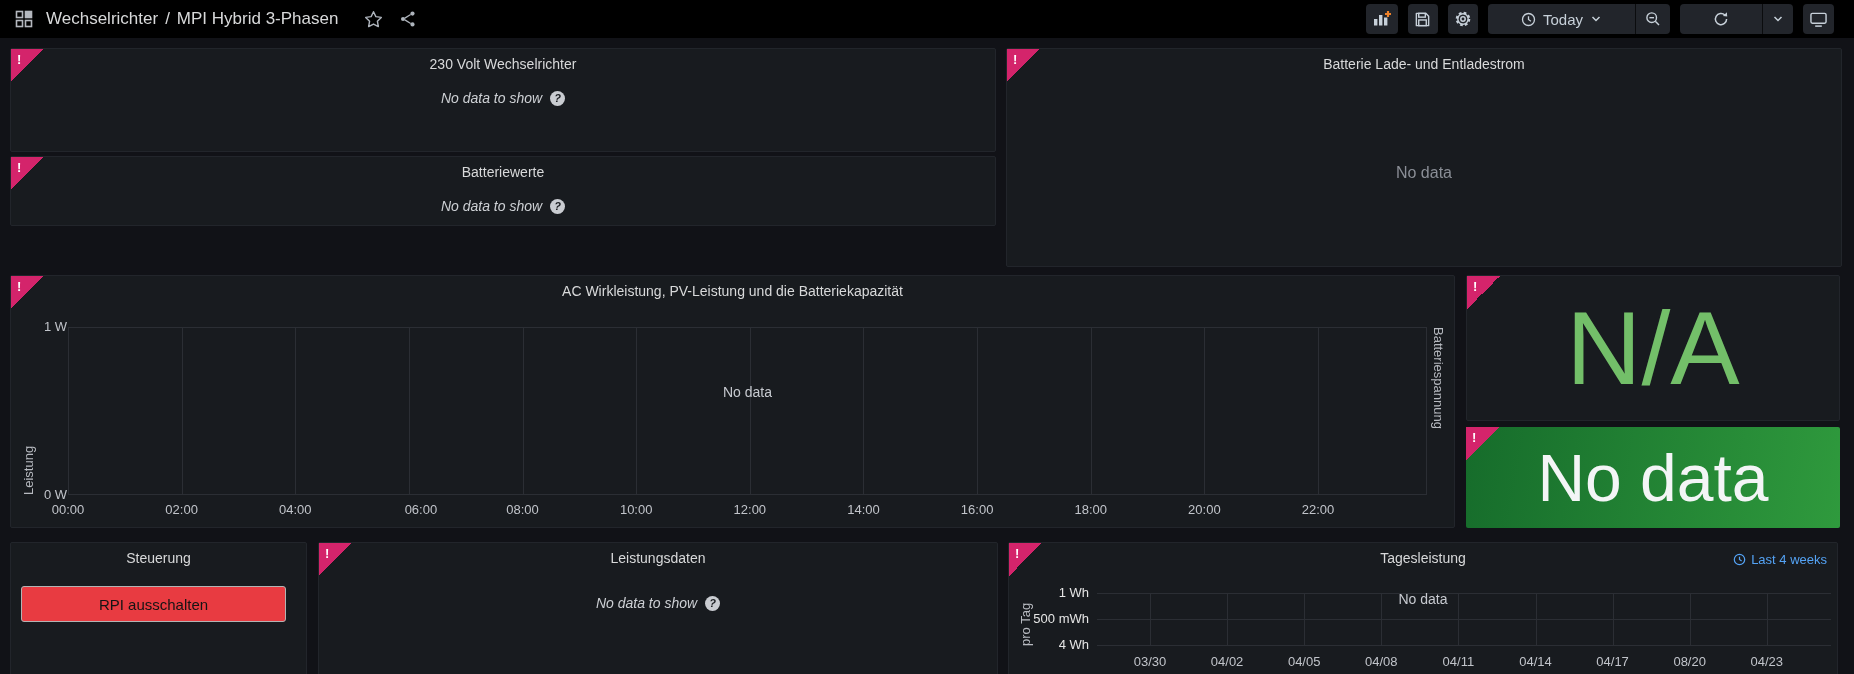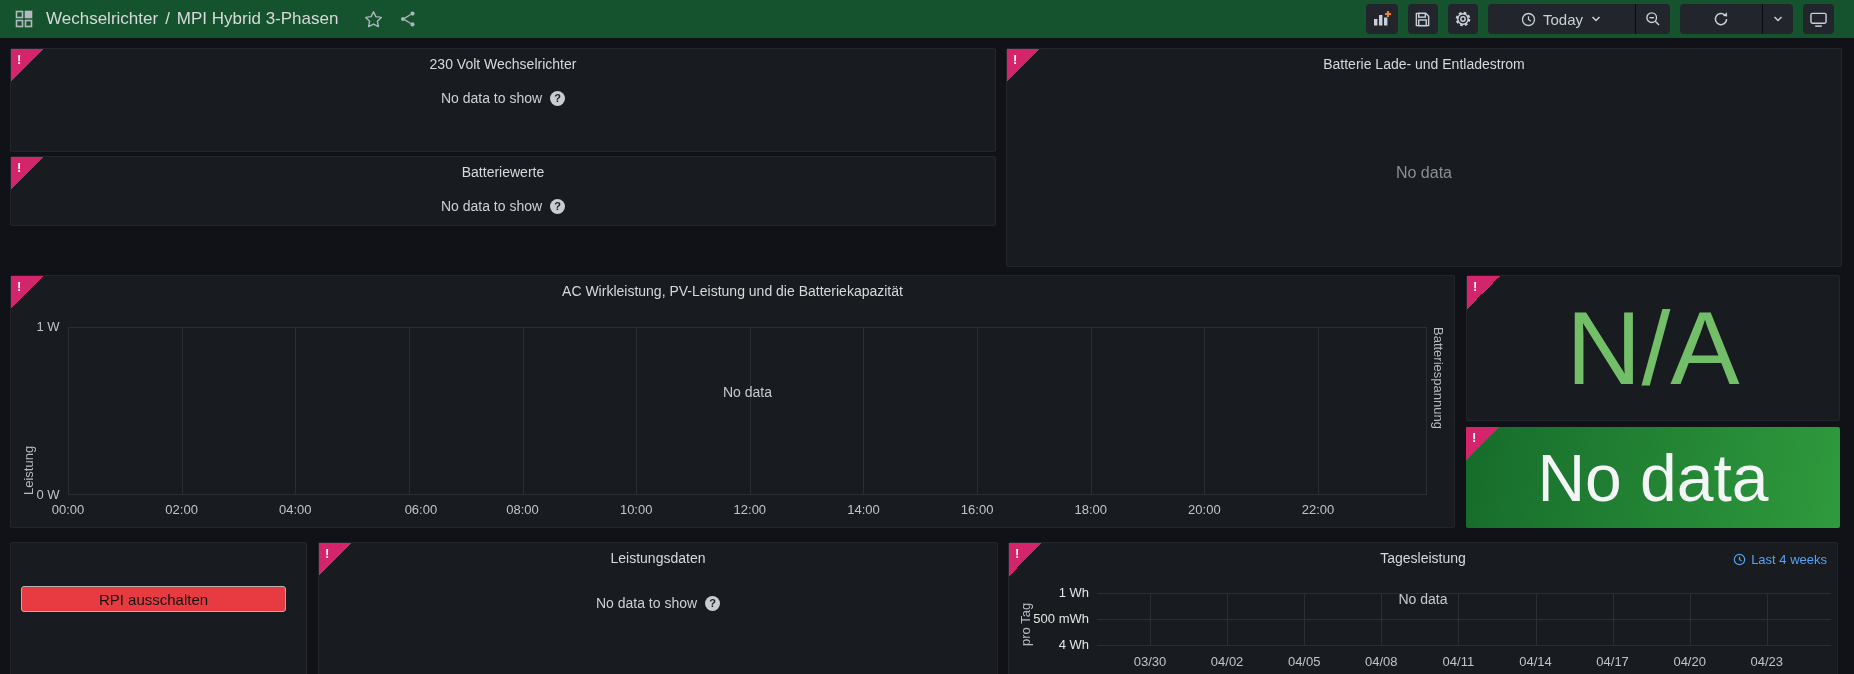--- a/index.html
+++ b/index.html
@@ -1,20 +1,20 @@
 <!DOCTYPE html>
 <html style="--accent_error: #d4246b; --green: #73bf69; --stat_bg_from: #166c2b; --stat_bg_to: #2f9a3d; --button_red: #e83b41; --button_orange: #ff780a; --link_blue: #54a3f5; --grid: #2b2e34;"><head>
 <meta charset="utf-8">
 <style>
   html,body{margin:0;padding:0;background:#111217;}
   body{width:1854px;height:674px;position:relative;overflow:hidden;
        font-family:"Liberation Sans",sans-serif;color:#ccccdc;}
 
   
-  .header{position:absolute;left:0;top:0;width:1854px;height:38px;background:#14532d;
+  .header{position:absolute;left:0;top:0;width:1854px;height:38px;background:#000000;
           display:flex;align-items:center;padding:0 20px 0 14px;box-sizing:border-box;}
   .hdr-left{display:flex;align-items:center;gap:12px;}
   .hdr-title{font-size:17px;color:#d8d9da;display:flex;gap:7px;white-space:nowrap;}
   .hdr-icons{display:flex;align-items:center;gap:16px;margin-left:14px;color:#aeb4bc;}
   .hdr-right{margin-left:auto;display:flex;align-items:center;gap:10px;}
   .tbtn{height:30px;min-width:30px;background:#22252b;border-radius:4px;color:#c7d0d9;
         display:flex;align-items:center;justify-content:center;padding:0 6px;box-sizing:border-box;}
   .tgroup{display:flex;align-items:stretch;background:#22252b;border-radius:4px;color:#c7d0d9;height:30px;}
   .tseg{display:flex;align-items:center;padding:0 9px;gap:7px;margin-left:24px;}
   .tseg + .tseg{border-left:1px solid #0b0c0e;}
@@ -22,49 +22,49 @@
   svg.ic{display:block;}
 
   
   .panel{position:absolute;background:#181b1f;border:1px solid #22252b;border-radius:2px;box-sizing:border-box;}
   .panel-title{height:30px;display:flex;align-items:center;justify-content:center;
                font-size:14px;font-weight:500;color:#d8d9da;}
   .err-corner{position:absolute;top:0;left:0;width:33px;height:33px;z-index:3;
               background:linear-gradient(135deg,var(--accent_error) 50%,transparent 50%);}
   .err-mark{position:absolute;top:3px;left:6px;color:#fff;font-size:13px;font-weight:700;}
   .nodata-row{display:flex;align-items:center;justify-content:center;gap:8px;
-              font-size:14px;color:#cdd0d4;margin-top:11px;}
+              font-size:14px;color:#cdd0d4;margin-top:11px;font-style:italic;}
   .qmark{width:15px;height:15px;border-radius:50%;background:#c9ccd1;color:#181b1f;
          font-size:11px;font-weight:700;display:inline-flex;align-items:center;justify-content:center;}
   .center-area{position:absolute;left:0;right:0;top:30px;bottom:0;display:flex;
                align-items:center;justify-content:center;}
   .nodata-dim{font-size:16px;color:#8a8e96;}
 
   
   .plotbox-d{position:absolute;left:57px;top:51px;width:1359px;height:168px;
              border:1px solid var(--grid);box-sizing:border-box;}
   .vline-d{position:absolute;top:51px;height:168px;width:1px;background:var(--grid);}
-  .ytick-d{position:absolute;left:12px;width:50px;text-align:center;font-size:13px;color:#c1c4ca;line-height:14px;}
+  .ytick-d{position:absolute;left:6px;width:50px;text-align:right;font-size:13px;color:#c1c4ca;line-height:14px;}
   .xtick-d{position:absolute;top:227px;transform:translateX(-50%);font-size:13px;color:#c1c4ca;line-height:14px;}
   .ylab-left{position:absolute;left:10px;top:51px;height:168px;display:flex;align-items:center;
              writing-mode:vertical-rl;transform:rotate(180deg);font-size:13px;color:#b7bac0;}
   .ylab-right{position:absolute;left:1420px;top:51px;height:168px;display:flex;align-items:center;
               writing-mode:vertical-rl;font-size:13px;color:#b7bac0;}
   .nodata-plot-d{position:absolute;left:57px;width:1359px;top:108px;text-align:center;
                  font-size:14px;color:#c7cad0;}
 
   
   .stat-na{width:100%;height:100%;display:flex;align-items:center;justify-content:center;
            font-size:104px;font-weight:500;color:var(--green);}
   .panel-green{background:linear-gradient(100deg,var(--stat_bg_from),var(--stat_bg_to));border:none;}
   .stat-nodata{width:100%;height:100%;display:flex;align-items:center;justify-content:center;
                font-size:66px;font-weight:500;color:#f3f5f6;}
 
   
-  .ctl-btn{position:absolute;left:10px;width:265px;height:26px;border:1px solid #b3b3b3;border-radius:3px;
+  .ctl-btn{position:absolute;left:10px;width:265px;height:36px;border:1px solid #b3b3b3;border-radius:3px;
            display:flex;align-items:center;justify-content:center;font-size:15px;color:#141414;
            font-family:"Liberation Sans",sans-serif;cursor:pointer;box-sizing:border-box;}
   .btn-red{top:43px;background:var(--button_red);}
   .btn-orange{top:74px;background:var(--button_orange);}
 
   
   .panel-link{position:absolute;right:10px;top:9px;display:flex;align-items:center;gap:5px;
               font-size:13px;color:var(--link_blue);}
   .hline-i{position:absolute;left:88px;width:734px;height:1px;background:var(--grid);}
   .vline-i{position:absolute;top:50px;height:53px;width:1px;background:var(--grid);}
@@ -256,20 +256,21 @@
 </div>
 
 <div class="panel panel-green" style="left:1466px;top:427px;width:374px;height:101px">
   <div class="err-corner">
     <span class="err-mark">!</span>
   </div>
   <div class="stat-nodata">No data</div>
 </div>
 
 <div class="panel" style="left:10px;top:542px;width:297px;height:140px">
+  <div class="panel-title">Steuerung</div>
   <button class="ctl-btn btn-red">RPI ausschalten</button>
 </div>
 
 <div class="panel" style="left:318px;top:542px;width:680px;height:140px">
   <div class="err-corner">
     <span class="err-mark">!</span>
   </div>
   <div class="panel-title">Leistungsdaten</div>
   <div class="nodata-row" style="margin-top:22px">
     <span>No data to show</span>
@@ -312,18 +313,18 @@
       <span class="ytick-i" style="top: 95px;">4 Wh</span>
     </div>
   <div>
       <span class="xtick-i" style="left: 141px; text-align: right;">03/30</span>
       <span class="xtick-i" style="left: 218.1px;">04/02</span>
       <span class="xtick-i" style="left: 295.2px;">04/05</span>
       <span class="xtick-i" style="left: 372.3px;">04/08</span>
       <span class="xtick-i" style="left: 449.4px;">04/11</span>
       <span class="xtick-i" style="left: 526.5px;">04/14</span>
       <span class="xtick-i" style="left: 603.6px;">04/17</span>
-      <span class="xtick-i" style="left: 680.7px;">04/20</span>
+      <span class="xtick-i" style="left: 680.7px;">08/20</span>
       <span class="xtick-i" style="left: 757.8px;">04/23</span>
     </div>
   <div class="ylab-i">pro Tag</div>
   <div class="nodata-plot-i">No data</div>
 </div>
 
 </body></html>

